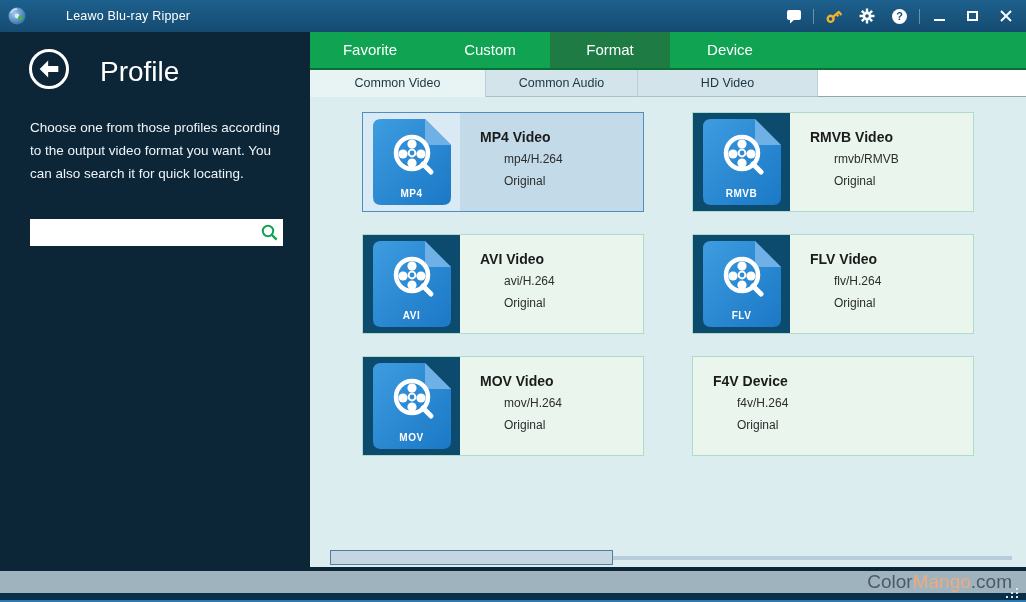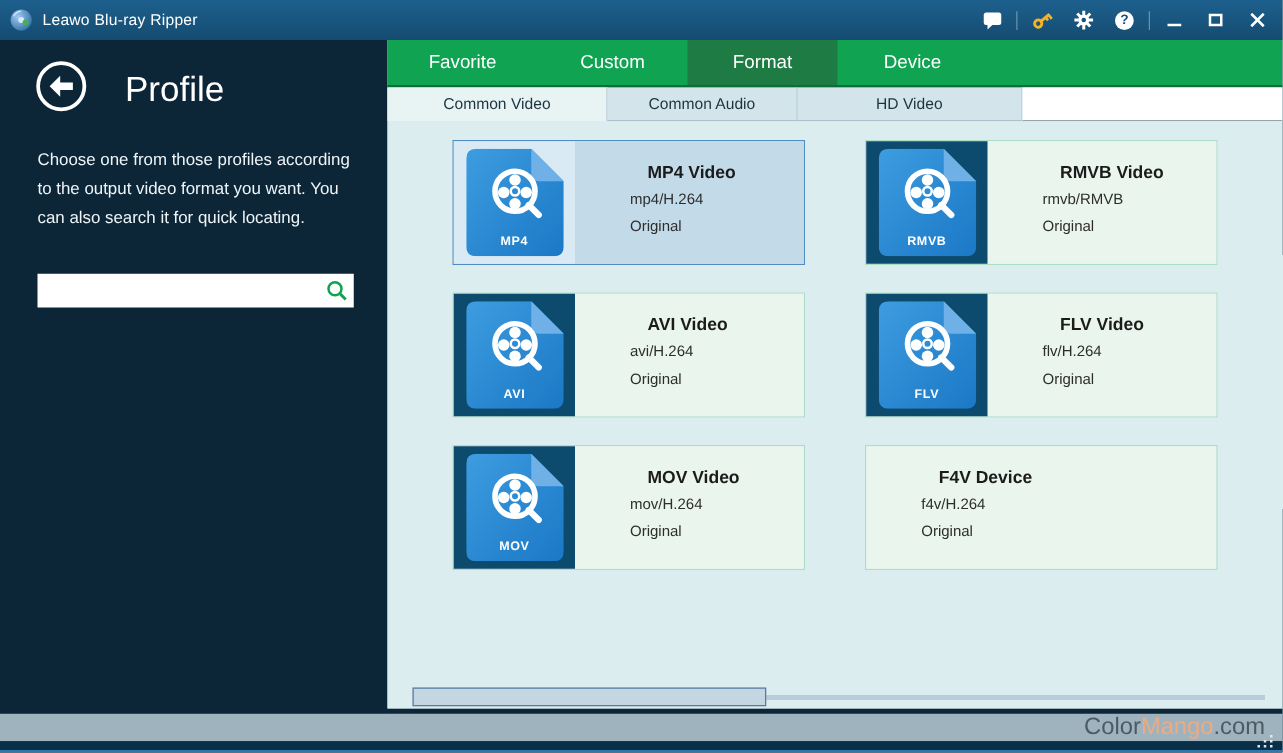--- a/index.html
+++ b/index.html
@@ -1,18 +1,18 @@
 <!DOCTYPE html>
 <html><head>
 <meta charset="utf-8">
 <style>
   * { margin:0; padding:0; box-sizing:border-box; }
   html,body { width:1026px; height:602px; }
   body { font-family:"Liberation Sans","DejaVu Sans",sans-serif; position:relative; overflow:hidden; background:#0a2f48; }
-  .abs { position:absolute; }
+  .abs { position:absolute;gap:32px; }
 
   
   .titlebar { left:0; top:0; width:1026px; height:32px;
     background:linear-gradient(#1d608d,#154b71); display:flex; align-items:center; }
   .tb-logo { width:18px; height:18px; margin-left:8px; }
   .tb-title { color:#fff; font-size:12.5px; margin-left:8px; letter-spacing:.2px; }
   .tb-controls { margin-left:auto; display:flex; align-items:center; height:100%; padding-right:4px; }
   .tb-btn { width:33px; height:32px; display:flex; align-items:center; justify-content:center; cursor:default; }
   .tb-sep { width:1px; height:15px; background:rgba(255,255,255,.35); margin:0 3px; }
   .help-circle { width:15px; height:15px; border-radius:50%; background:#fff; color:#17507a;
@@ -51,21 +51,21 @@
 
   
   .card { position:absolute; width:282px; height:100px; display:flex;
     border:1px solid #aeddc7; background:#edf6f1; cursor:pointer; }
   .card-iconzone { width:97px; background:#0c4a6e; position:relative;
     display:flex; align-items:center; justify-content:center; }
   .card-text { flex:1; background:#eaf5ee; padding:16px 0 0 20px; }
   .card.selected { border-color:#4E8CC2; }
   .card.selected .card-iconzone { background:#d9eaf4; }
   .card.selected .card-text { background:#c3dbe9; }
-  .card-title { font-size:14px; font-weight:bold; color:#1b1b1b; margin-bottom:7px;margin-left:38px; }
+  .card-title { font-size:14px; font-weight:bold; color:#1b1b1b; margin-bottom:7px; }
   .card-sub { font-size:12px; color:#2d2d2d; margin-bottom:8px;margin-left:24px; }
   .fileicon-wrap { position:relative; width:78px; height:86px; }
   .icon-badge { position:absolute; left:0; bottom:6px; width:100%; text-align:center;
     color:#fff; font-size:10px; font-weight:bold; letter-spacing:.5px; }
 
   
   .scroll-track { position:absolute; left:20px; top:459px; width:682px; height:4px; background:#b7cddc; cursor:pointer; }
   .scroll-thumb { position:absolute; left:20px; top:453px; width:283px; height:15px;
     background:#c5d6e3; border:1px solid #547ba0; cursor:grab; }
 

